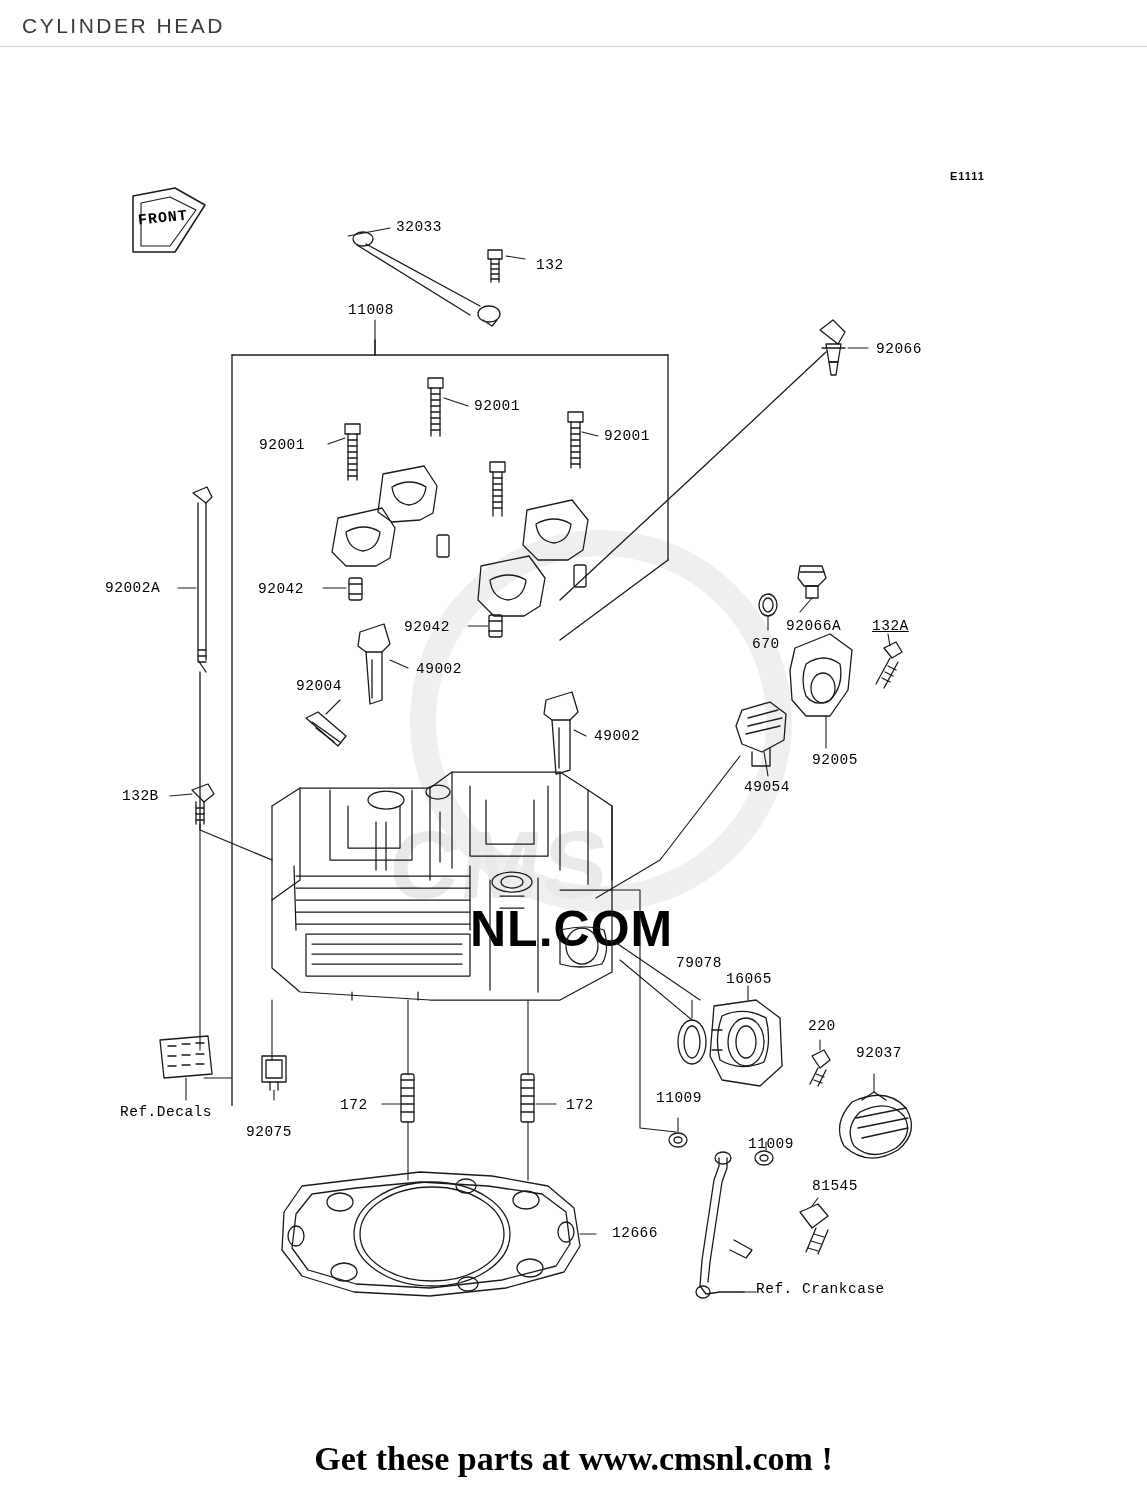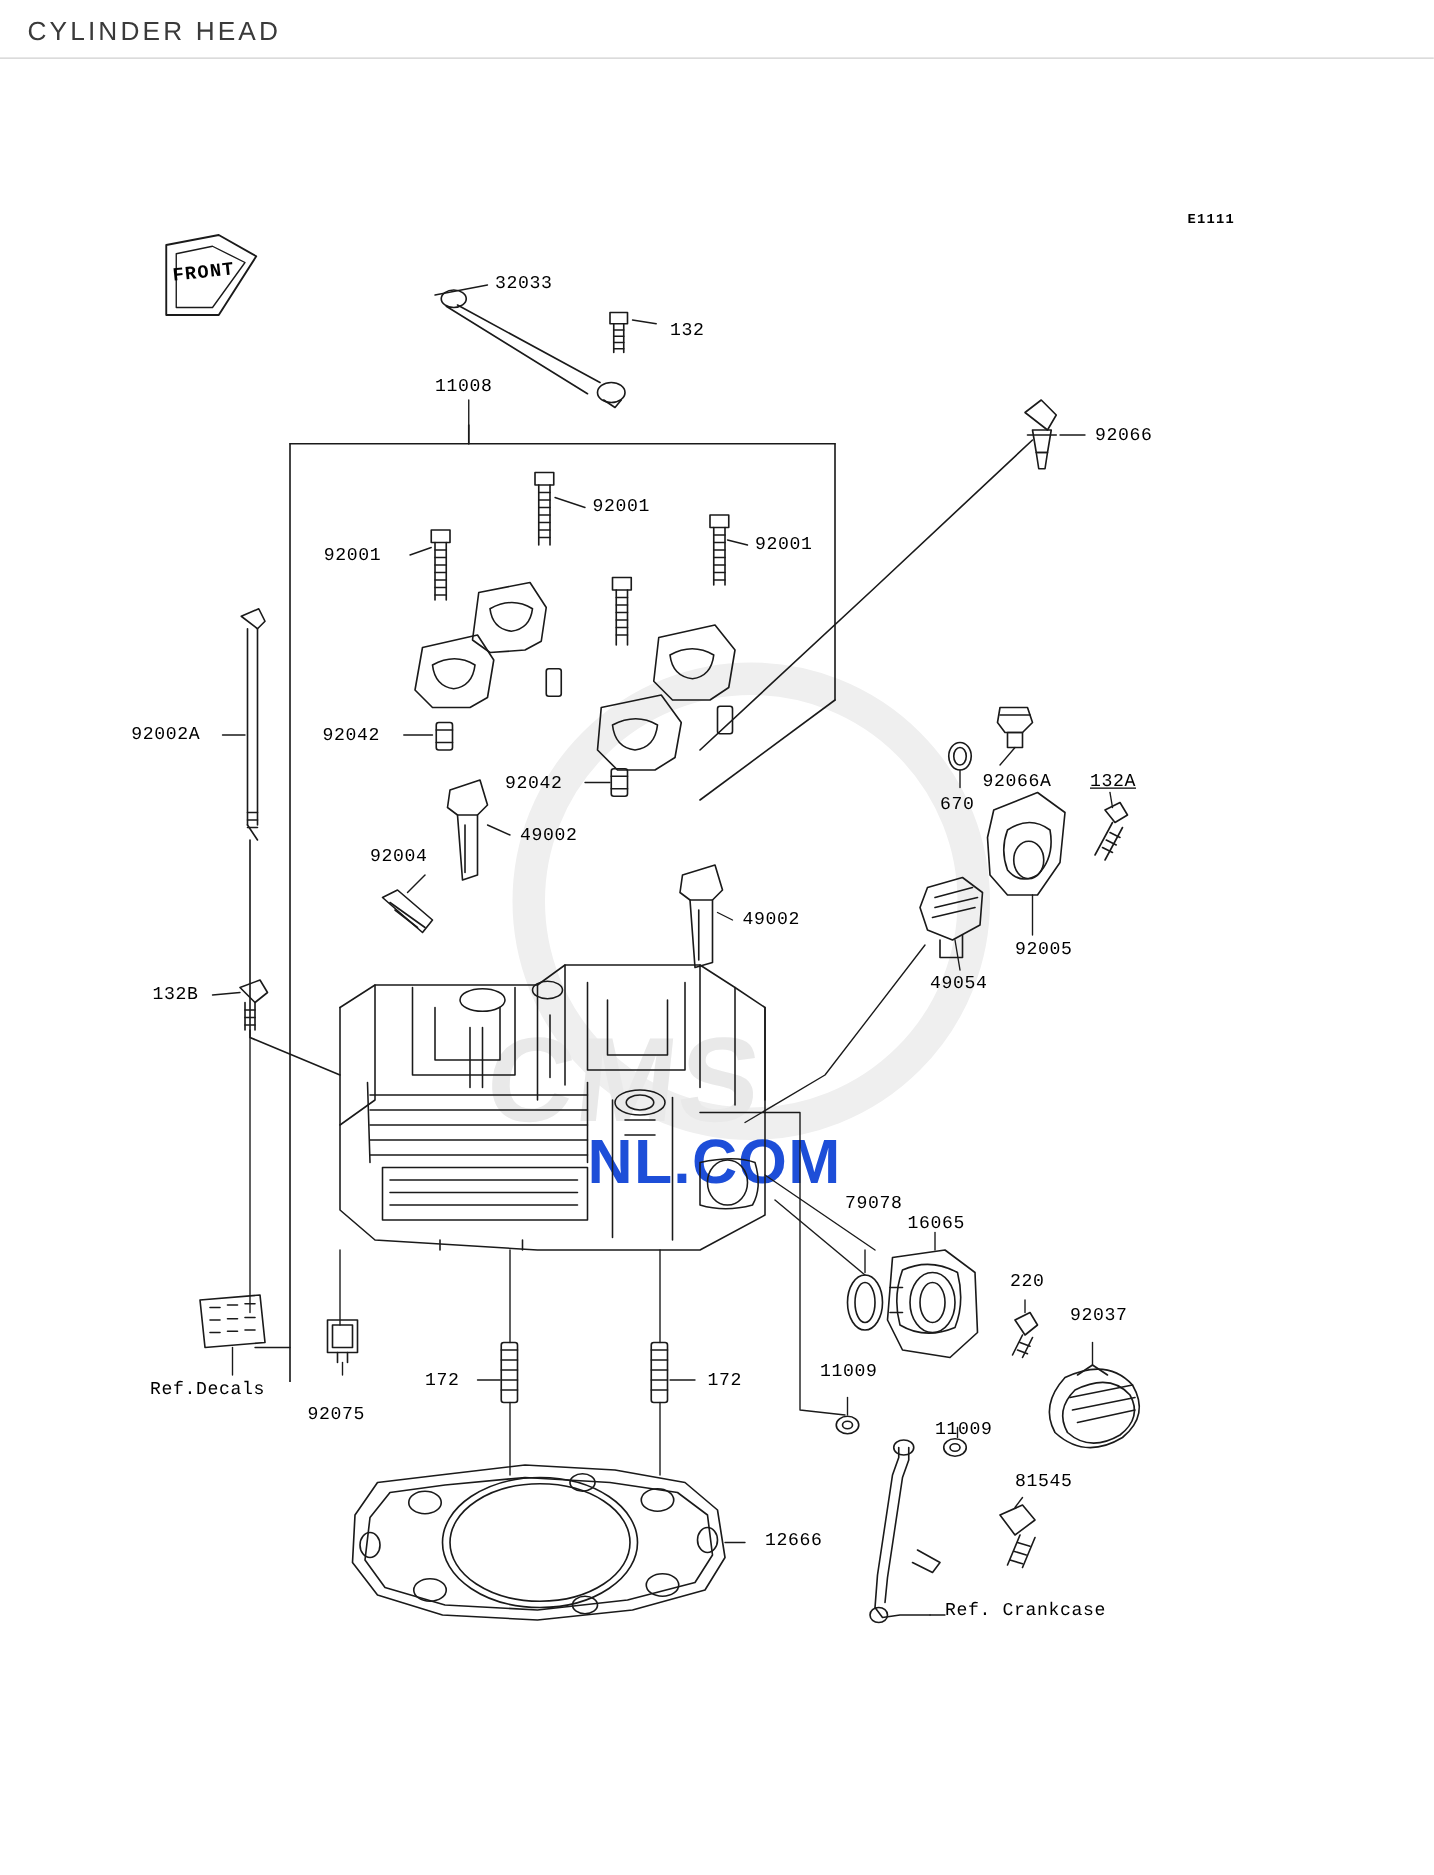--- a/index.html
+++ b/index.html
@@ -18,40 +18,40 @@
     position:absolute;left:22px;top:14px;
     font-size:21px;letter-spacing:2.5px;color:#3a3a3a;
     font-family:"Liberation Sans", sans-serif;
   }
   .hrule{
     position:absolute;left:0;top:46px;width:1147px;height:1px;background:#cfcfcf;
   }
   .diagcode{
     position:absolute;left:950px;top:170px;
     font-size:11px;font-weight:bold;letter-spacing:1px;
-    font-family:Liberation Mono, monospace;
+    font-family:Liberation Sans, sans-serif;
   }
 
   
   .wm{
     position:absolute;left:330px;top:500px;width:560px;height:520px;
     pointer-events:none;
   }
   .wm-text{
     position:absolute;left:60px;top:310px;
     font-size:96px;font-weight:bold;letter-spacing:2px;
     color:#e9e9e9;
     font-family:"Liberation Sans", sans-serif;
     white-space:nowrap;
     transform:skewX(-6deg);
   }
   .wm-text2{
     position:absolute;left:140px;top:400px;
     font-size:50px;font-weight:bold;letter-spacing:1px;
-    color:#1d4ed8;
+    color:#000000;
     font-family:"Liberation Sans", sans-serif;
     white-space:nowrap;
   }
   .wm-circ{
     position:absolute;left:80px;top:30px;width:330px;height:330px;
     border-radius:50%;
     border:26px solid #efefef;
   }
 
   
@@ -451,13 +451,14 @@
 
   <div class="lbl" style="left:676px;top:955px;">79078</div>
   <div class="lbl" style="left:726px;top:971px;">16065</div>
   <div class="lbl" style="left:808px;top:1018px;">220</div>
   <div class="lbl" style="left:856px;top:1045px;">92037</div>
   <div class="lbl" style="left:812px;top:1178px;">81545</div>
 
   <div class="lbl" style="left:612px;top:1225px;">12666</div>
   <div class="lbl" style="left:756px;top:1281px;">Ref. Crankcase</div>
 
+  <div class="footer">Get these parts at www.cmsnl.com !</div>
 </div>
 
 </body></html>

